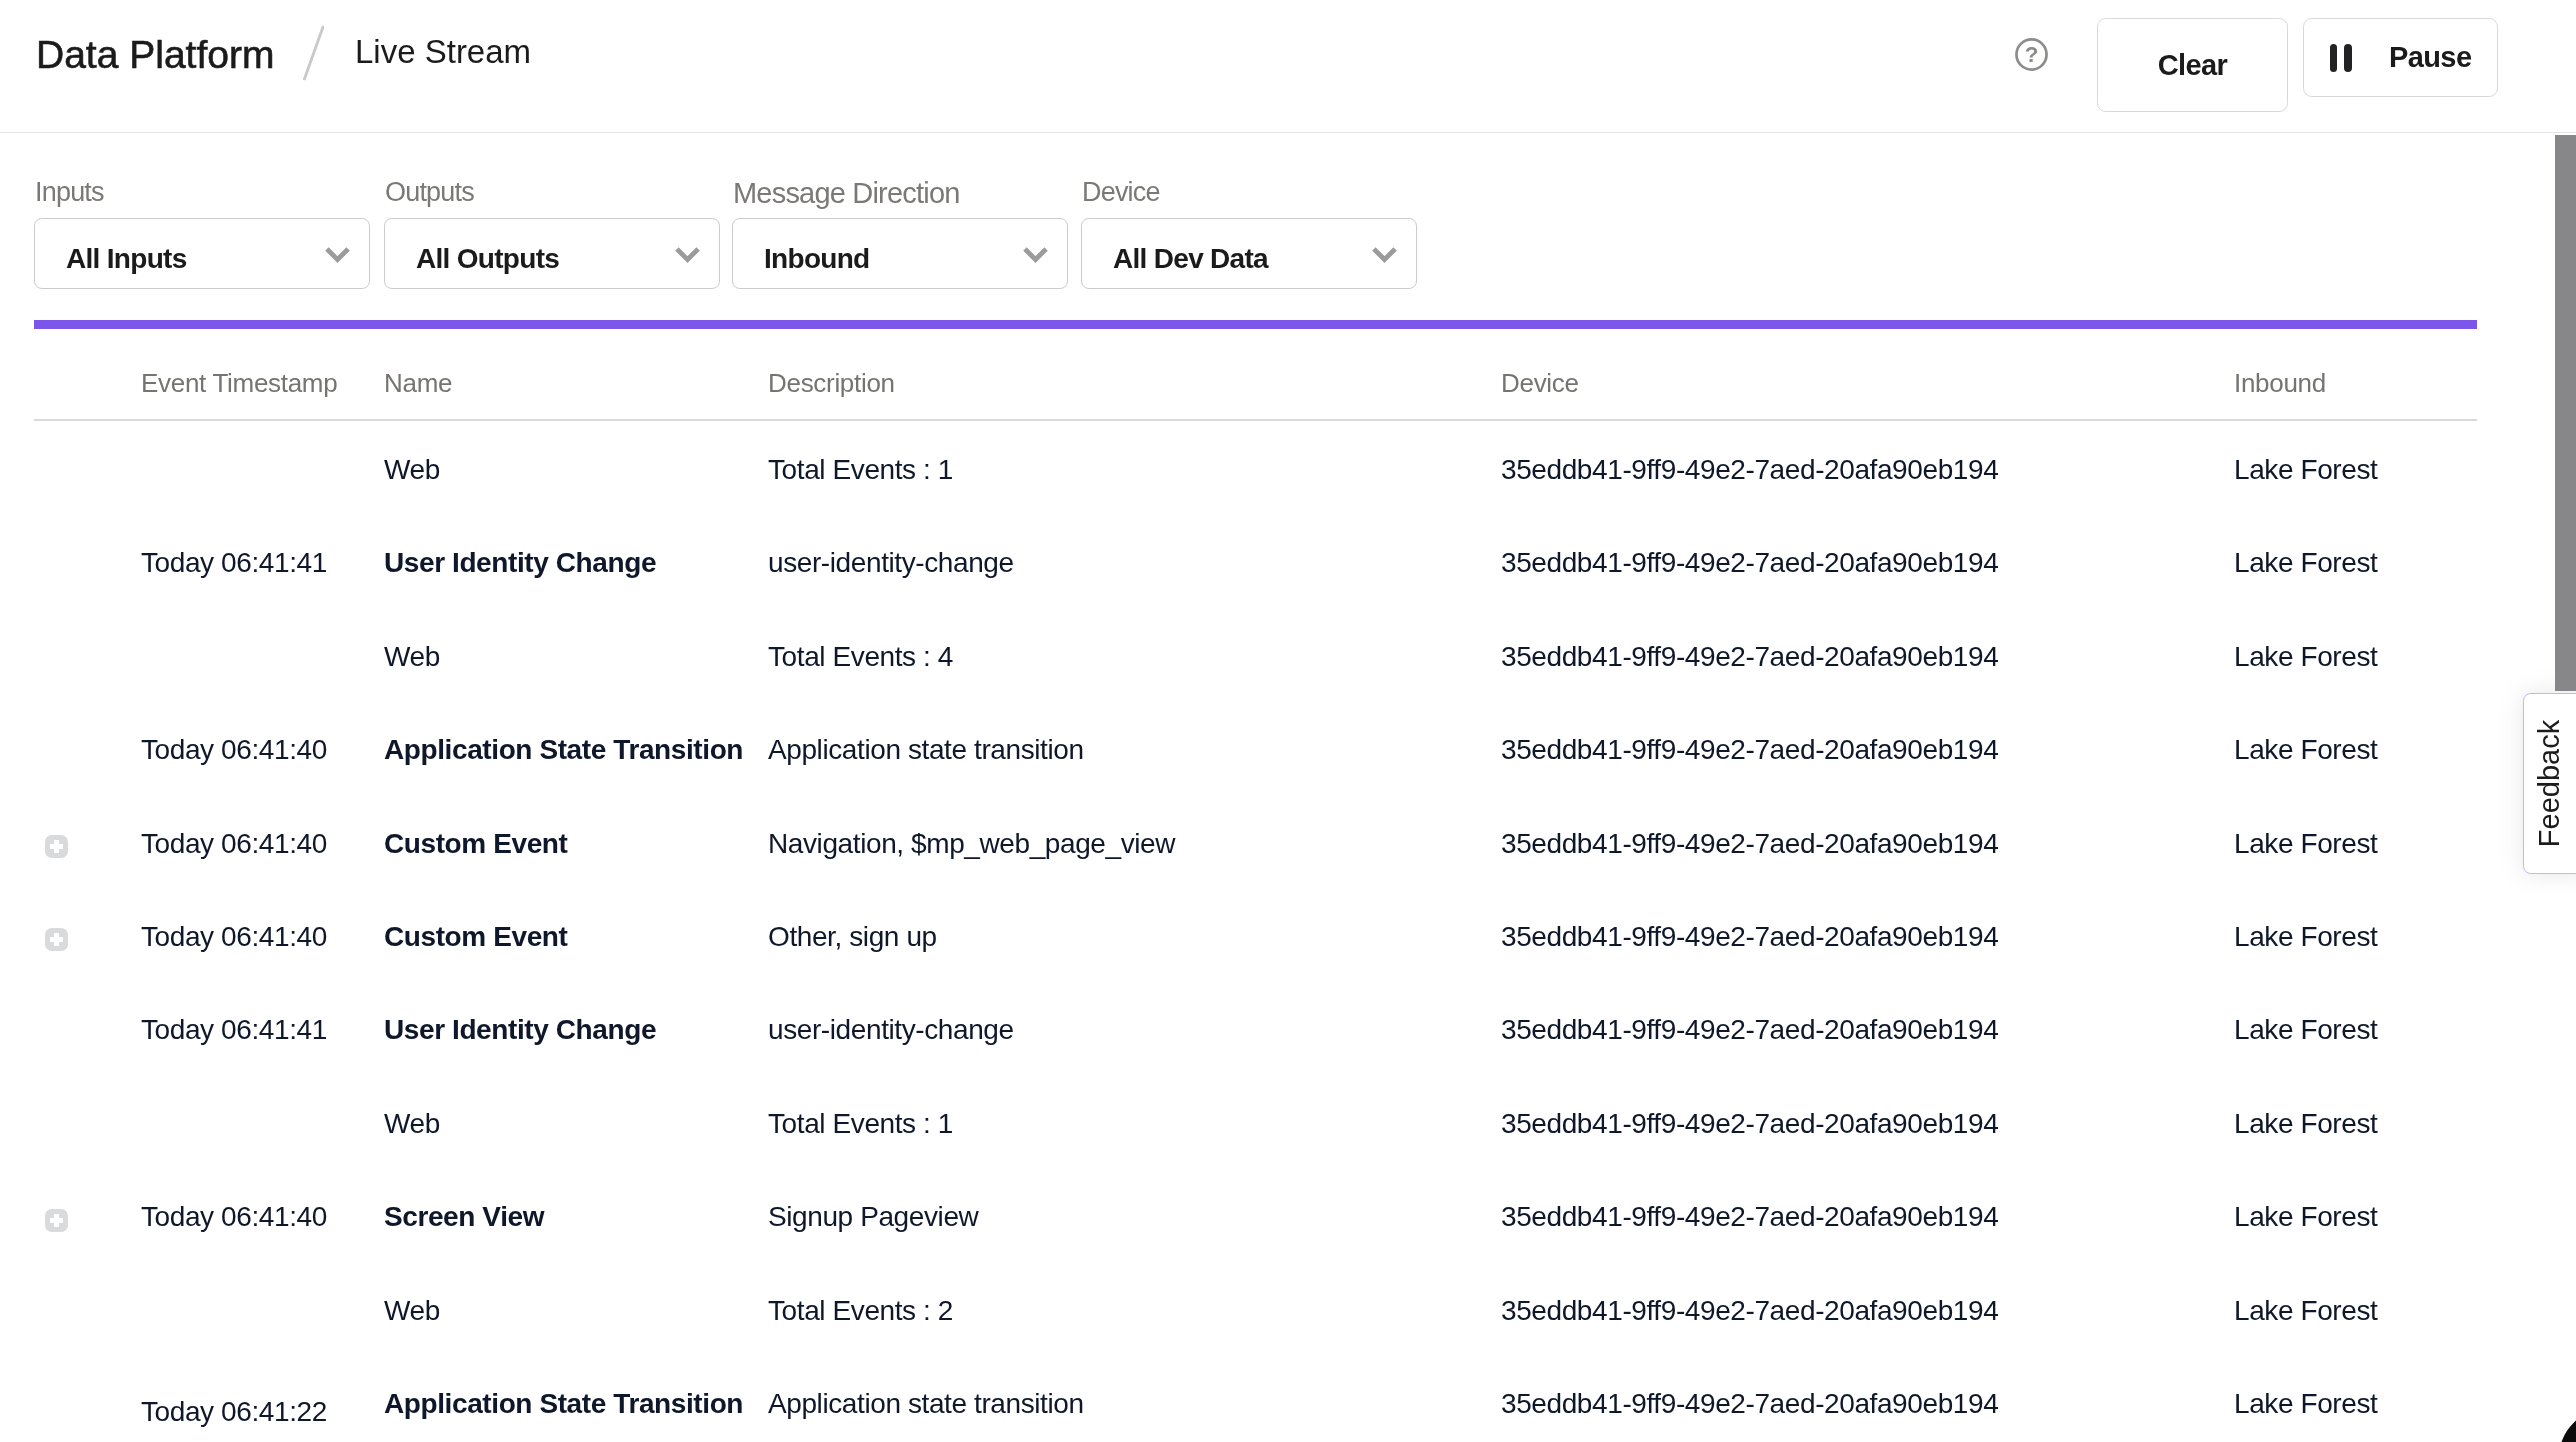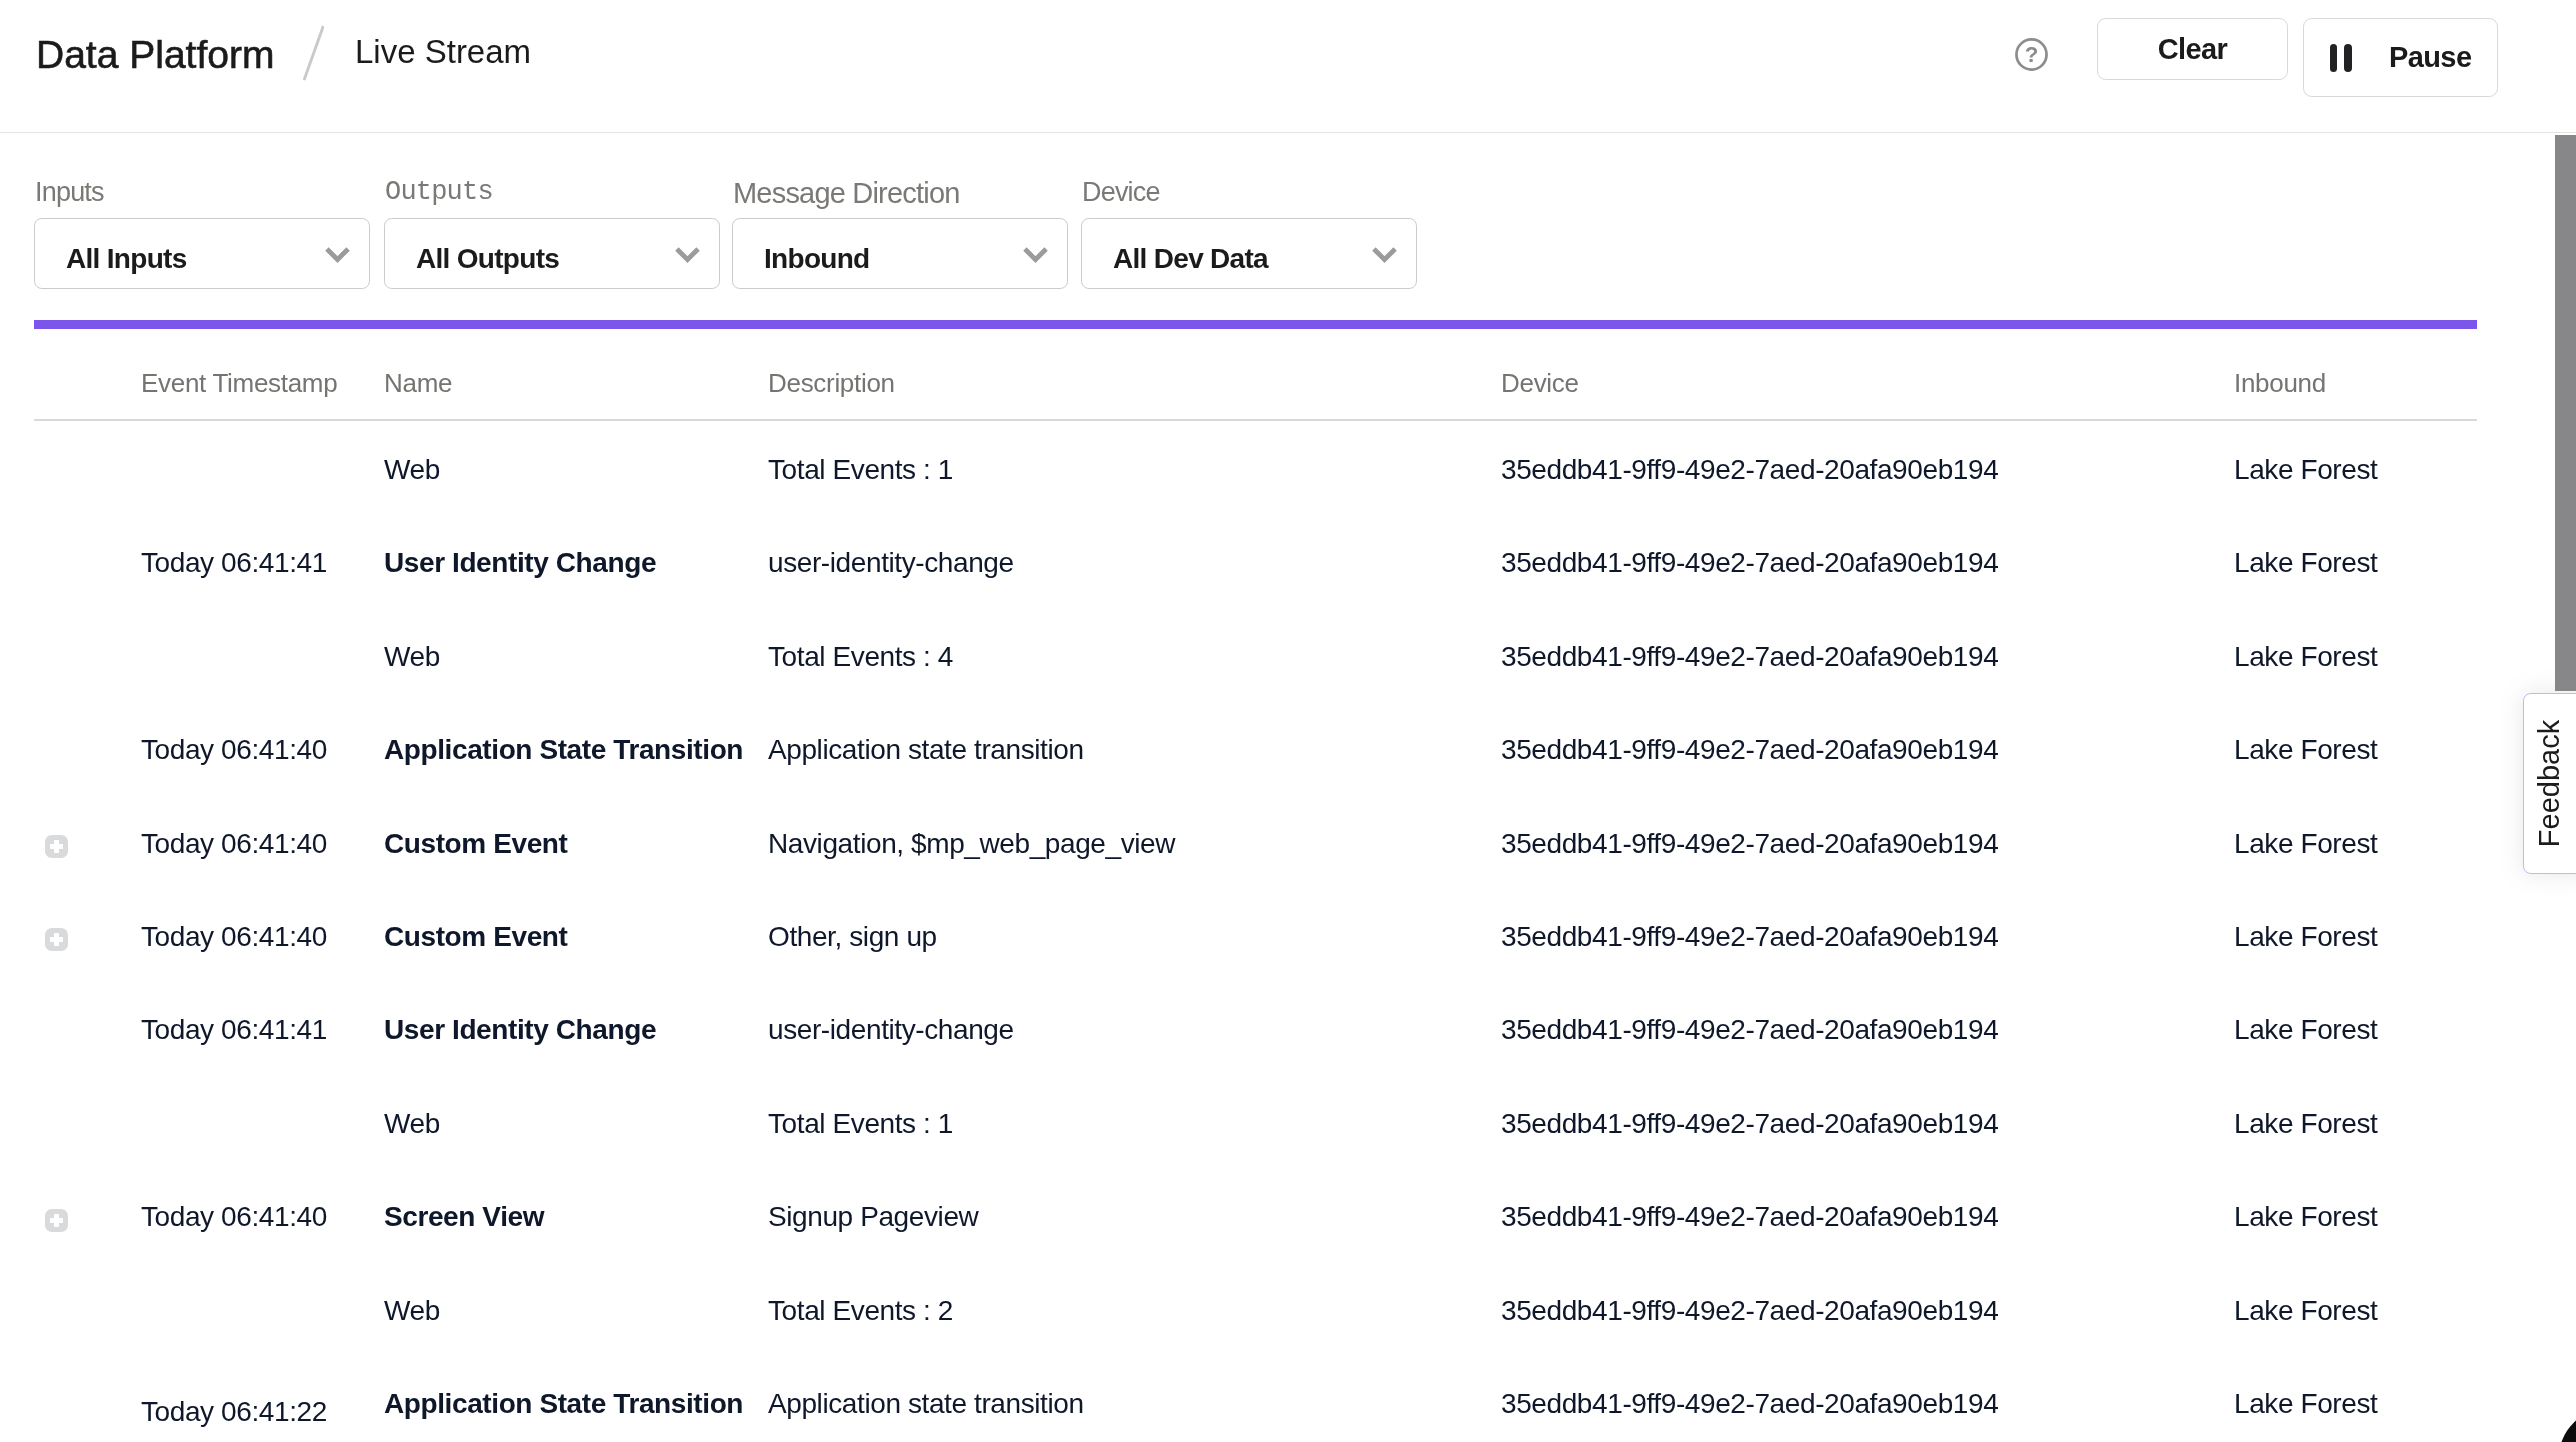--- a/index.html
+++ b/index.html
@@ -21,29 +21,29 @@
 </div>
 <div class="t" style="left:355px;top:35px;font-size:33px;color:#1b1b1c;">Live Stream</div>
 
 <div class="abs" style="left:2015px;top:38px;width:33px;height:33px;">
   <svg width="33" height="33" viewBox="0 0 34 34">
     <circle cx="17" cy="17" r="15.5" fill="none" stroke="#8d8d8b" stroke-width="2.8"></circle>
     <text x="17" y="25" text-anchor="middle" font-family="Liberation Sans" font-size="23" font-weight="bold" fill="#8b8b89">?</text>
   </svg>
 </div>
 
-<div class="abs" style="left:2097px;top:18.4px;width:191px;height:62px;border:1.9px solid #d8d8d6;border-radius:8.7px;display:flex;align-items:center;justify-content:center;font-size:29px;font-weight:bold;letter-spacing:-0.6px;color:#1b1b1c;">Clear</div>
+<div class="abs" style="left:2097px;top:18.4px;width:191px;height:94px;border:1.9px solid #d8d8d6;border-radius:8.7px;display:flex;align-items:center;justify-content:center;font-size:29px;font-weight:bold;letter-spacing:-0.6px;color:#1b1b1c;">Clear</div>
 <div class="abs" style="left:2303px;top:18.4px;width:195px;height:79px;border:1.9px solid #d8d8d6;border-radius:8.7px;display:flex;align-items:center;justify-content:center;">
   <span style="display:inline-block;width:7.8px;height:28px;background:#222224;border-radius:3.9px;"></span>
   <span style="display:inline-block;width:7.8px;height:28px;background:#222224;border-radius:3.9px;margin-left:6.8px;"></span>
   <span style="font-size:29px;font-weight:bold;letter-spacing:-0.6px;color:#1b1b1c;margin-left:37px;">Pause</span>
 </div>
 
 <div class="t" style="left:35px;top:179px;font-size:27px;letter-spacing:-0.8px;color:#7b7975;">Inputs</div>
-<div class="t" style="left:385px;top:179px;font-size:27px;letter-spacing:-0.8px;color:#7b7975;font-family:Liberation Mono, monospace;">Outputs</div>
+<div class="t" style="left:385px;top:179px;font-size:27px;letter-spacing:-0.8px;color:#7b7975;">Outputs</div>
 <div class="t" style="left:733px;top:179px;font-size:29px;letter-spacing:-0.8px;color:#7b7975;">Message Direction</div>
 <div class="t" style="left:1082px;top:179px;font-size:27px;letter-spacing:-0.8px;color:#7b7975;">Device</div>
 
 <div class="abs sel" style="left:34px;top:218px;">
   <span class="selt">All Inputs</span>
   <svg class="chev" width="25" height="15.5" viewBox="0 0 26 16">
       <path d="M2 2 L13 13 L24 2" fill="none" stroke="#9b9b99" stroke-width="5"></path>
     </svg>
 </div>
 <div class="abs sel" style="left:384px;top:218px;">

